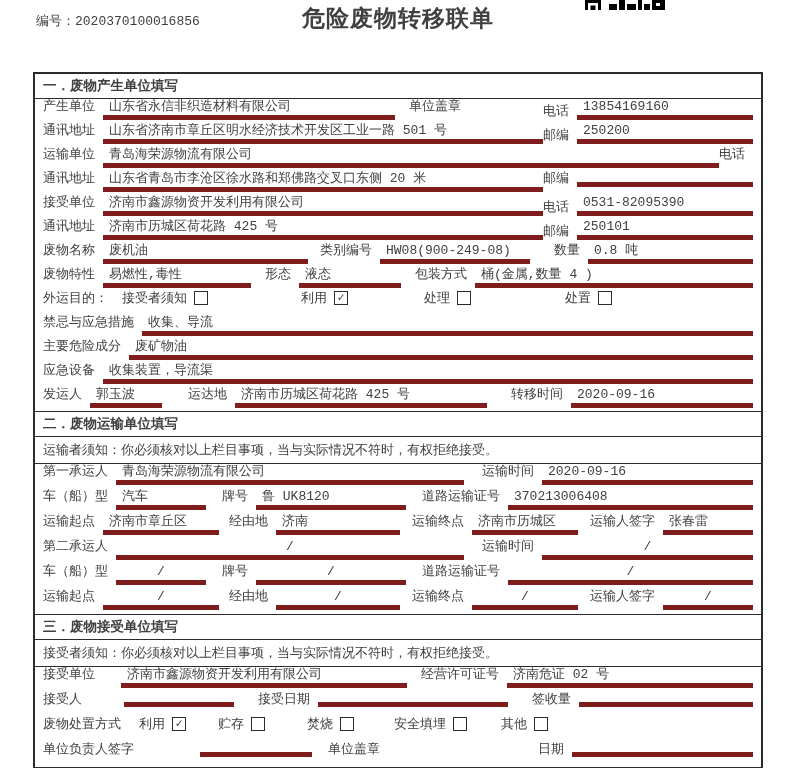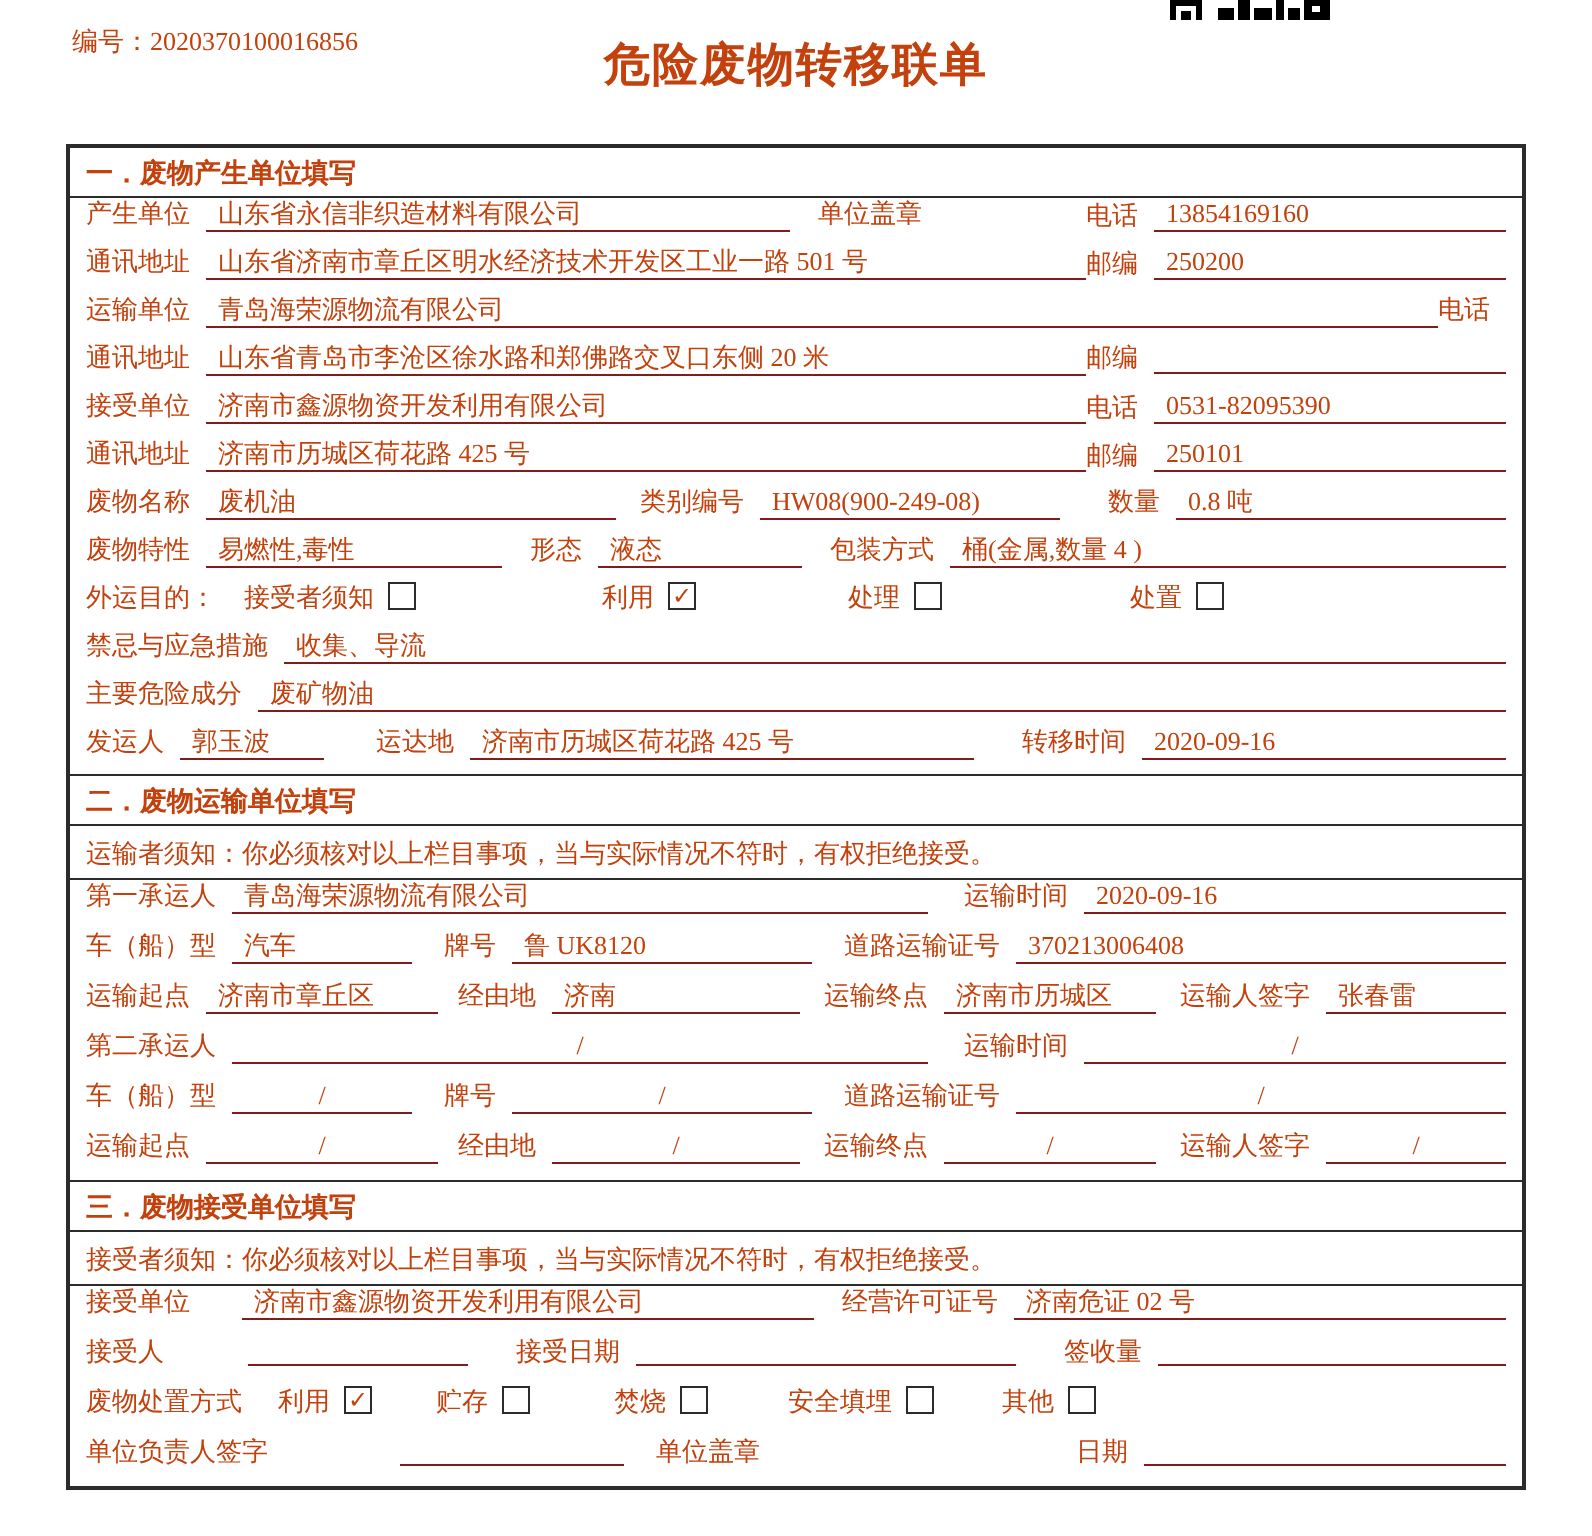--- a/index.html
+++ b/index.html
@@ -1,38 +1,38 @@
 <!DOCTYPE html>
 <html><head>
 <meta charset="utf-8">
 <style>
   html,body{margin:0;padding:0;background:#ffffff;}
   .sheet{
     position:relative;width:796px;height:768px;background:#ffffff;
-    font-family:Liberation Serif, serif;color:#c2410c;
+    font-family:Liberation Mono, monospace;color:#404040;
     overflow:hidden;
   }
   
   .serial{position:absolute;left:36px;top:12px;font-size:13px;white-space:nowrap;}
-  .doc-title{position:absolute;left:0;right:0;top:17px;text-align:center;
+  .doc-title{position:absolute;left:0;right:0;top:3px;text-align:center;
     font-size:23px;font-weight:bold;letter-spacing:1px;margin:0;}
   .qr{position:absolute;left:585px;top:0;width:84px;height:10px;}
   
   .tbl{position:absolute;left:33px;top:40px;width:730px;box-sizing:border-box;
     border:2px solid #2b2b2b;background:#fff;margin-top:32px;}
   .shead{font-weight:bold;font-size:13.5px;padding:4px 8px 3px 8px;
     border-bottom:1.5px solid #2b2b2b;height:17px;line-height:17px;}
   .shead.topline{border-top:1.5px solid #2b2b2b;}
   .notice{font-size:13px;padding:5px 8px 4px 8px;border-bottom:1.5px solid #2b2b2b;
     height:17px;line-height:17px;white-space:nowrap;}
   .row{display:flex;align-items:flex-start;padding:0 8px 3px 8px;font-size:13px;
     box-sizing:border-box;height:24px;}
   .sec2 .row,.sec3 .row{height:25px;}
   .lbl{flex:0 0 auto;white-space:nowrap;padding-right:8px;line-height:16px;}
-  .val{border-bottom:1px solid #7f1d1d;padding:0 6px 1px 6px;white-space:nowrap;
+  .val{border-bottom:5px solid #7f1d1d;padding:0 6px 1px 6px;white-space:nowrap;
     overflow:hidden;line-height:15px;min-height:15px;flex:0 0 auto;box-sizing:border-box;}
   .grow{flex:1 1 auto;}
   .c{text-align:center;}
   .rgt{margin-left:auto;display:flex;align-items:flex-end;}
   .rgt .val{width:176px;}
   .cbl{white-space:nowrap;line-height:16px;}
   .cb{display:inline-block;width:12px;height:12px;border:1.5px solid #2b2b2b;
     margin-left:7px;font-size:12px;line-height:12px;text-align:center;
     box-sizing:content-box;flex:0 0 auto;}
   .print-line{position:absolute;left:36px;top:744px;font-size:13px;white-space:nowrap;}
@@ -151,20 +151,24 @@
       <div class="row">
         <span class="lbl">禁忌与应急措施</span>
         <span class="val grow">收集、导流</span>
       </div>
 
       <div class="row">
         <span class="lbl">主要危险成分</span>
         <span class="val grow">废矿物油</span>
       </div>
 
+      <div class="row">
+        <span class="lbl">应急设备</span>
+        <span class="val grow">收集装置，导流渠</span>
+      </div>
 
       <div class="row">
         <span class="lbl">发运人</span>
         <span class="val" style="width:72px">郭玉波</span>
         <span class="lbl" style="padding-left:26px">运达地</span>
         <span class="val" style="width:252px">济南市历城区荷花路 425 号</span>
         <span class="lbl" style="padding-left:24px">转移时间</span>
         <span class="val grow">2020-09-16</span>
       </div>
     </div>

